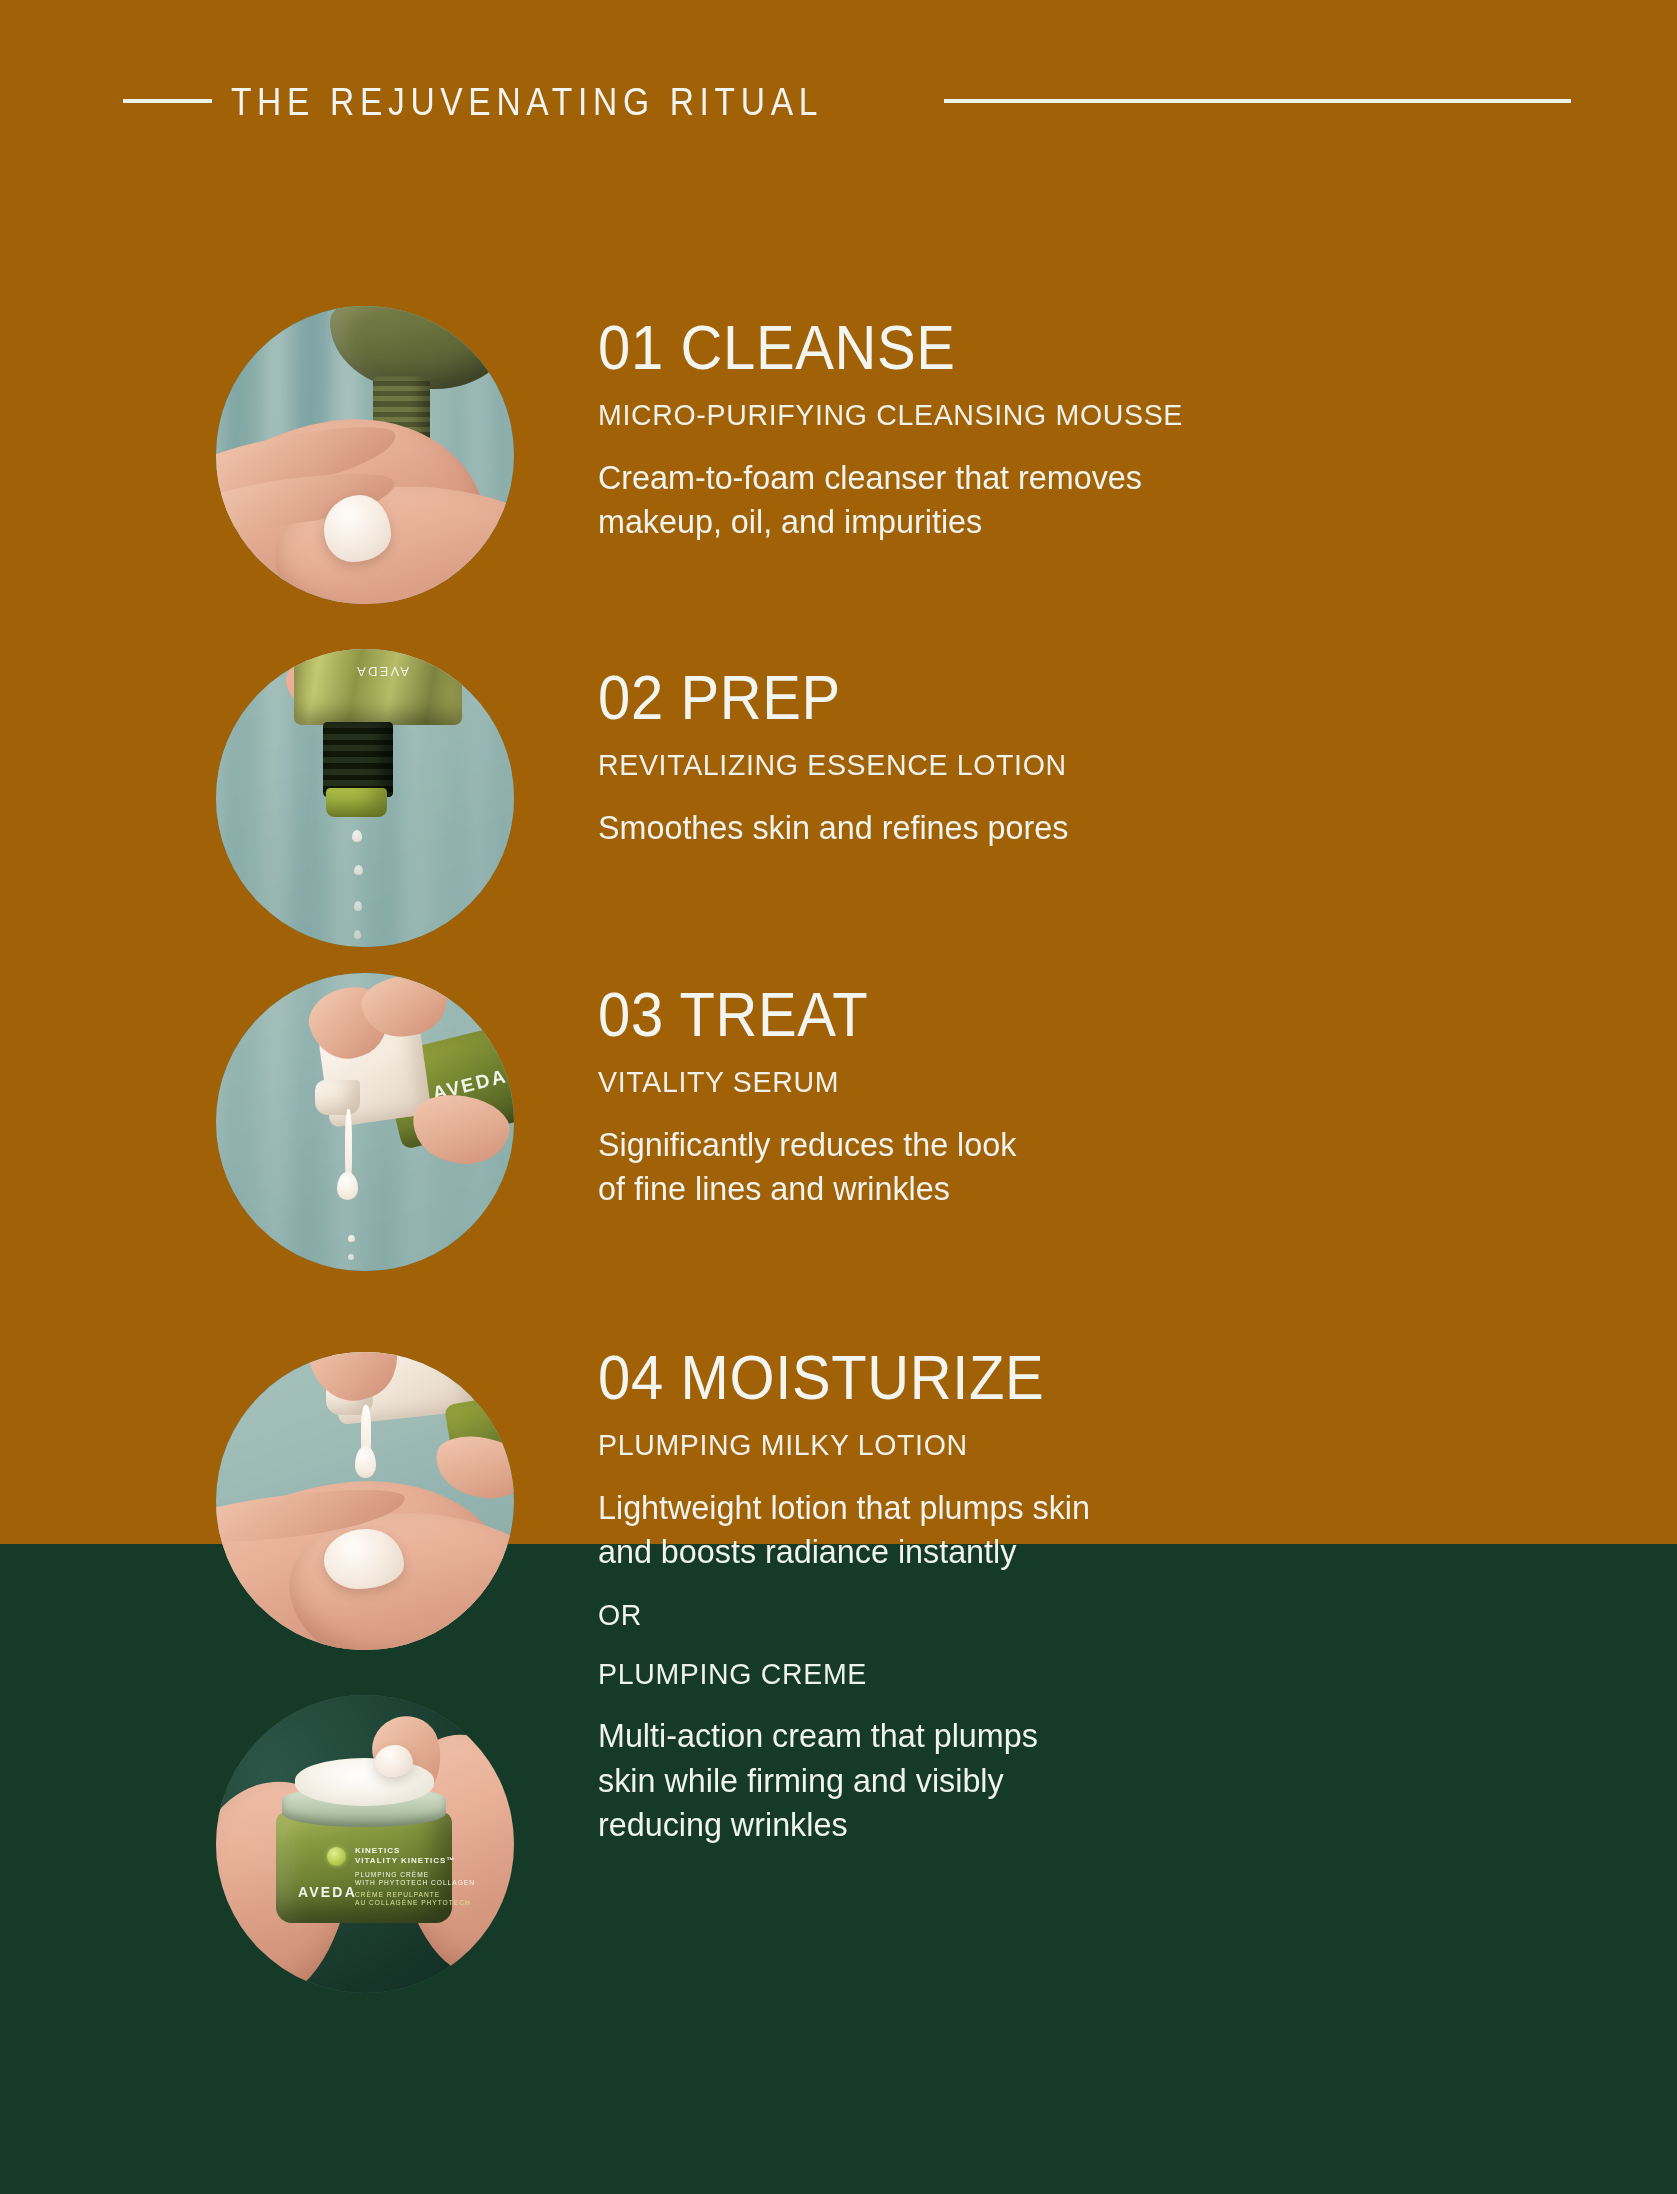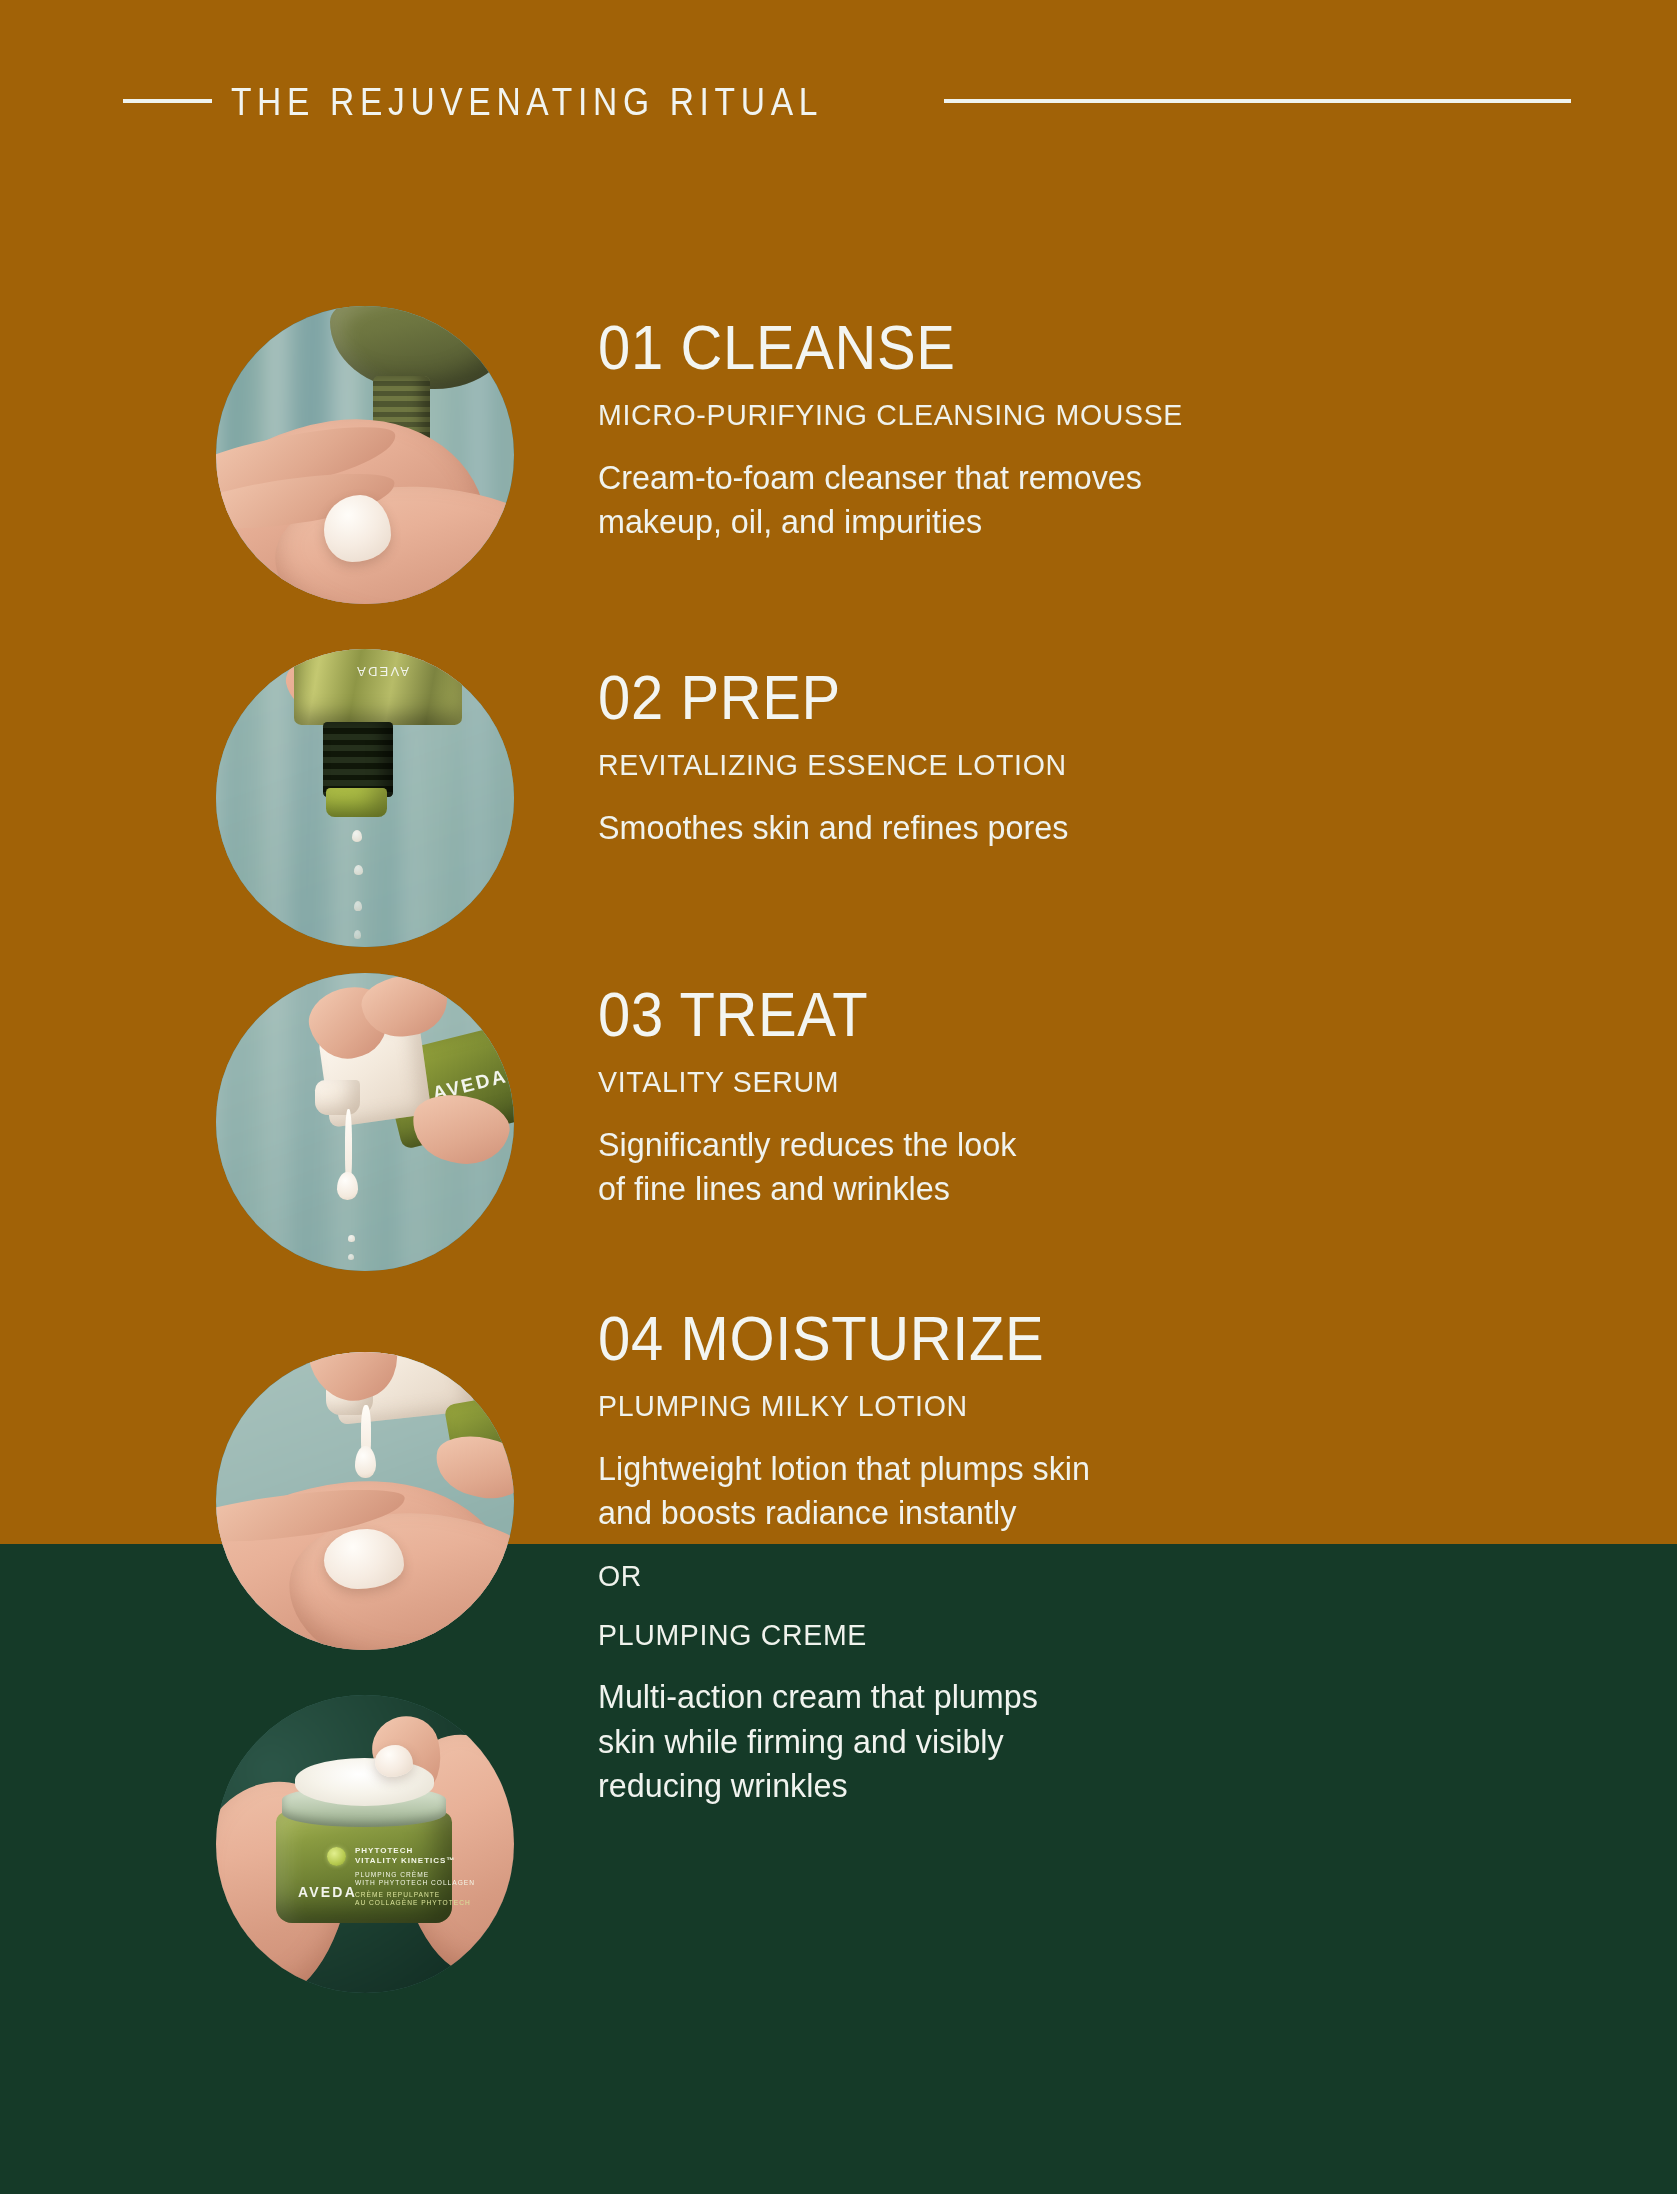--- a/index.html
+++ b/index.html
@@ -383,36 +383,36 @@
                border-radius:48% 52% 52% 48% / 40% 40% 60% 60%;"></div>
           <div class="finger" style="left:158px; top:20.5px; width:67px; height:80px; transform:rotate(-14deg);"></div>
 
           <div class="jar-body" style="left:60px; top:117px; width:176px; height:111px;"></div>
           <div class="jar-rim" style="left:66px; top:91px; width:164px; height:41px;"></div>
           <div class="jar-cream" style="left:79px; top:63px; width:139px; height:48px;"></div>
           <div class="blob" style="left:159px; top:50px; width:38px; height:32px;"></div>
 
           <div class="leaf-badge" style="left:111px; top:152px; width:19px; height:19px;"></div>
           <div class="jar-label" style="left:139px; top:151px; font-size:8px;">
-            <div>PHYTOTECH</div>
+            <div>KINETICS</div>
             <div>VITALITY KINETICS™</div>
           </div>
           <div class="jar-label" style="left:139px; top:176px; font-size:6.6px; font-weight:500;">
             <div>PLUMPING CRÈME</div>
             <div>WITH PHYTOTECH COLLAGEN</div>
           </div>
           <div class="jar-label fr" style="left:139px; top:196px; font-size:6.6px; font-weight:500; color:#d9e29a;">
             <div>CRÈME REPULPANTE</div>
             <div>AU COLLAGÈNE PHYTOTECH</div>
           </div>
           <div class="aveda-mark" style="left:82px; top:189px; font-size:14px; font-weight:600;">AVEDA</div>
         </div>
       </div>
 
-      <div class="copy" style="top:1307px;">
+      <div class="copy" style="top:1346px;">
         <div class="step-title">04 MOISTURIZE</div>
         <div class="step-product">PLUMPING MILKY LOTION</div>
         <div class="step-desc" style="white-space:pre-line;">Lightweight lotion that plumps skin
 and boosts radiance instantly</div>
         <div class="step-or">OR</div>
         <div class="step-product" style="margin-top:25px;">PLUMPING CREME</div>
         <div class="step-desc" style="white-space:pre-line;">Multi-action cream that plumps
 skin while firming and visibly
 reducing wrinkles</div>
       </div>

